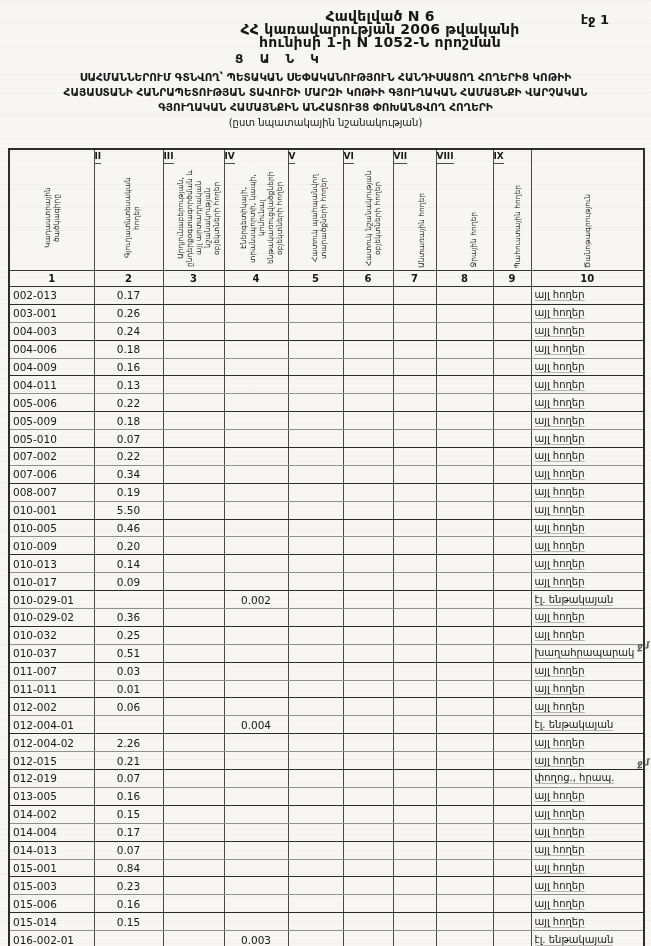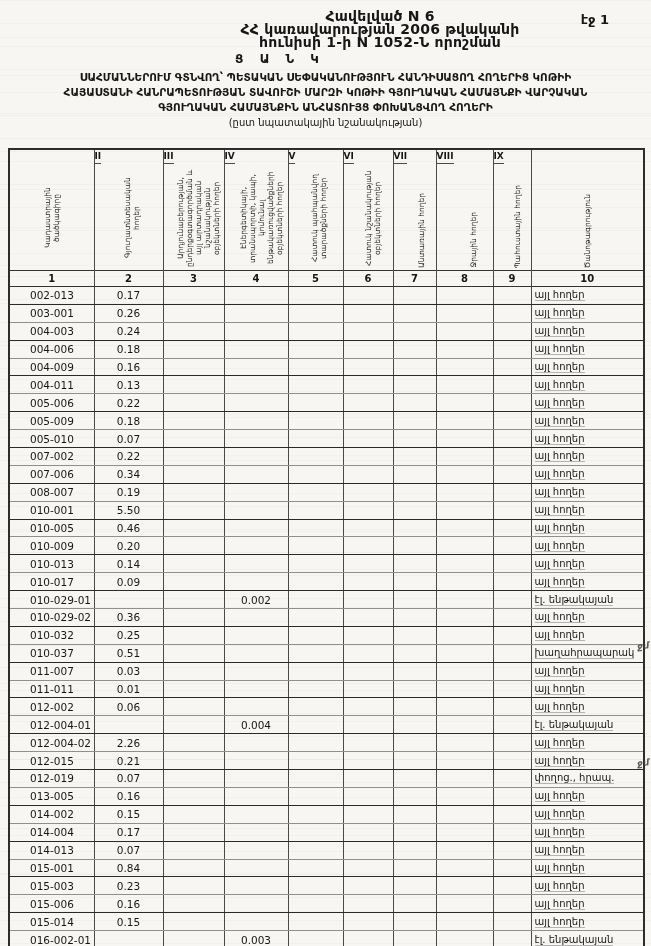--- a/index.html
+++ b/index.html
@@ -62,21 +62,21 @@
   tr.numrow td{
     height:15px;border-top:1.5px solid #333;border-bottom:1.5px solid #333;
     text-align:center;font-size:10px;font-weight:bold;line-height:15px;
   }
   tbody td{
     height:16.9px;font-size:10.5px;line-height:12px;vertical-align:middle;
     white-space:nowrap;overflow:hidden;
   }
   tbody tr:nth-child(odd) td{border-bottom:1.6px solid #2a2a2a;}
   tbody tr:nth-child(even) td{border-bottom:1px solid #8f8f8f;}
-  td.code{text-align:left;padding-left:20px;font-weight:500;}
+  td.code{text-align:left;padding-left:3px;font-weight:500;}
   td.val{text-align:center;}
   td.note{text-align:left;padding-left:3px;font-size:10px;}
   td.note span{border-bottom:1px solid rgba(100,100,100,.45);margin-top:40px;}
   .mark{
     position:absolute;right:2px;font-size:9px;font-style:italic;color:#3c3c3c;
     transform:rotate(-8deg);font-weight:bold;opacity:.85;
   }
   .mark-a{top:641px;}
   .mark-b{top:758px;}
 </style>

